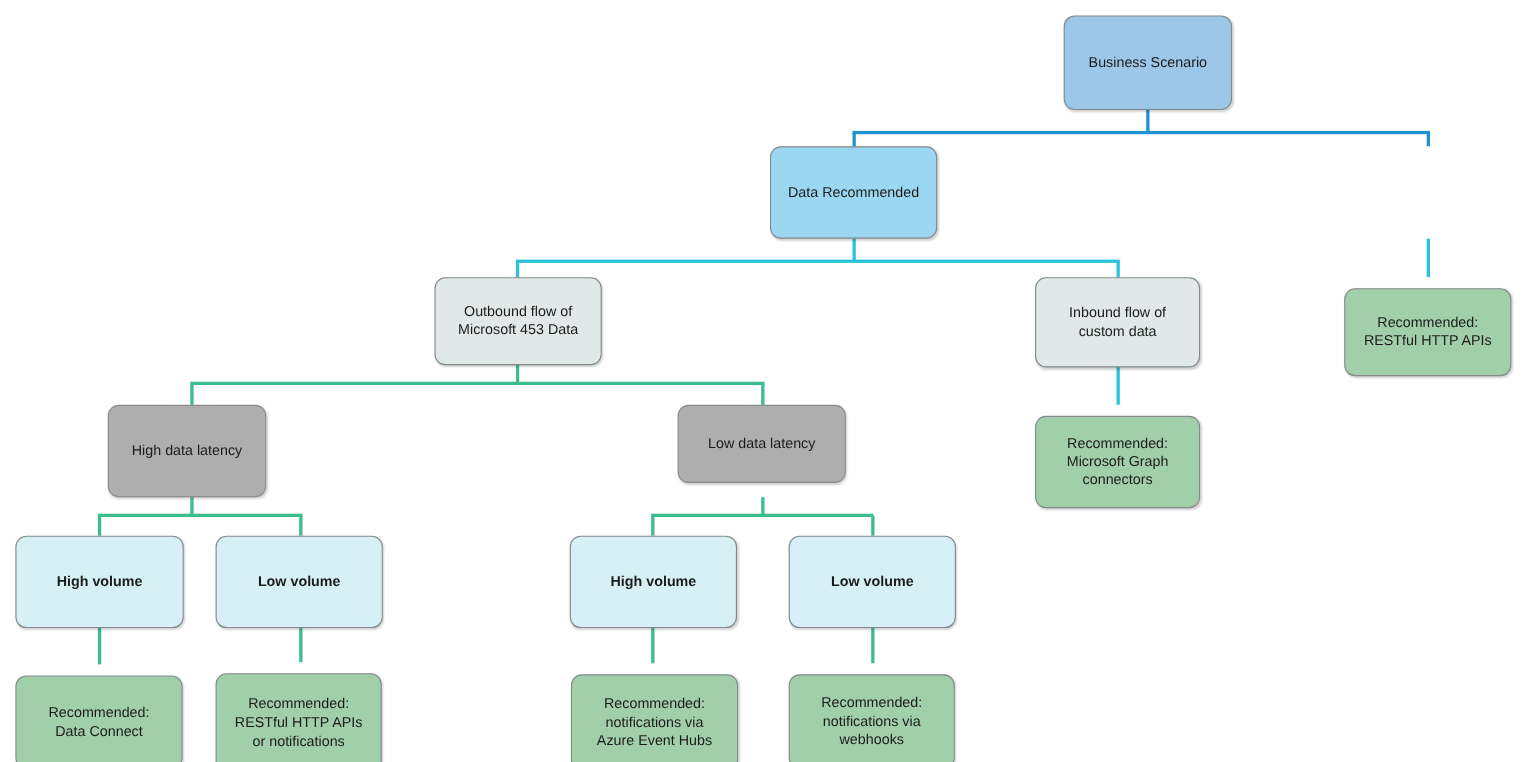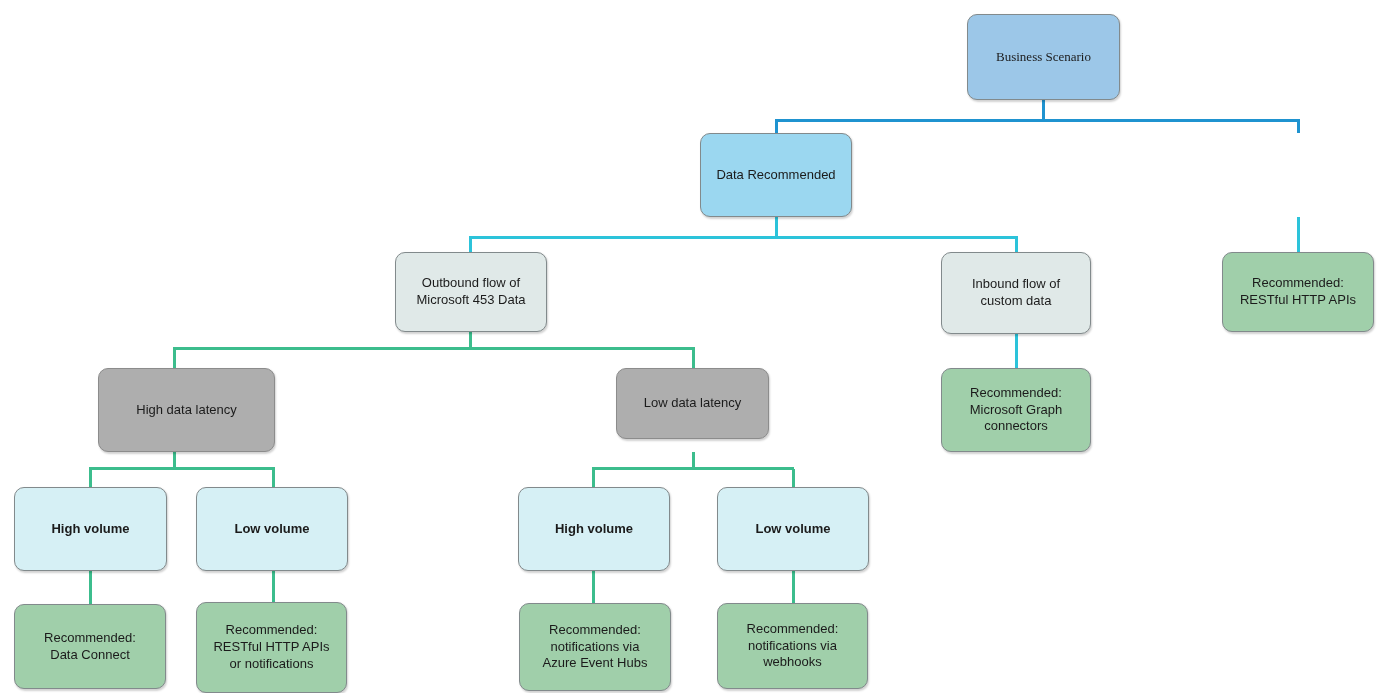--- a/index.html
+++ b/index.html
@@ -25,26 +25,26 @@
     justify-content: center;
     text-align: center;
     font-size: 13px;
     font-weight: 500;
     line-height: 1.3;
     color: var(--text-color, #1b1b1b);
     box-shadow: 1px 1.5px 2px rgba(0,0,0,0.18);
     padding: 4px 6px;
   }
   .node .node-label { white-space: pre-line; }
-  .node.fill-blue  { background: var(--blue-node,  #9cc7e8); font-family: Liberation Serif, serif; }
+  .node.fill-blue  { background: var(--blue-node,  #9cc7e8); }
   .node.fill-sky   { background: var(--sky-node,   #9bd7f0); }
   .node.fill-pale  { background: var(--pale-node,  #e0e9e8); }
   .node.fill-gray  { background: var(--gray-node,  #aeaeae); border-color:#8c8c8c; }
   .node.fill-cyan  { background: var(--cyan-node,  #d6f0f5); font-weight: bold; }
-  .node.fill-green { background: var(--green-node, #a0cfaa); }
+  .node.fill-green { background: var(--green-node, #a0cfaa); margin-top: 10px; }
   .edge {
     position: absolute;
   }
   .edge.line-blue  { background: var(--line-blue,  #1f93d0); }
   .edge.line-cyan  { background: var(--line-cyan,  #2cc3da); }
   .edge.line-green { background: var(--line-green, #3cbd8d); }
 </style>
 </head>
 <body>
 
@@ -94,21 +94,21 @@
   <div class="node fill-pale" style="left:395px;top:252px;width:152px;height:80px">
     <span class="node-label">Outbound flow of
 Microsoft 453 Data</span>
   </div>
 
   <div class="node fill-pale" style="left:941px;top:252px;width:150px;height:82px">
     <span class="node-label">Inbound flow of
 custom data</span>
   </div>
 
-  <div class="node fill-gray" style="left:98px;top:368px;width:177px;height:84px">
+  <div class="node fill-gray" style="left:98px;top:368px;width:144px;height:84px">
     <span class="node-label">High data latency</span>
   </div>
 
   <div class="node fill-gray" style="left:616px;top:368px;width:153px;height:71px">
     <span class="node-label">Low data latency</span>
   </div>
 
   <div class="node fill-cyan" style="left:14px;top:487px;width:153px;height:84px">
     <span class="node-label">High volume</span>
   </div>

